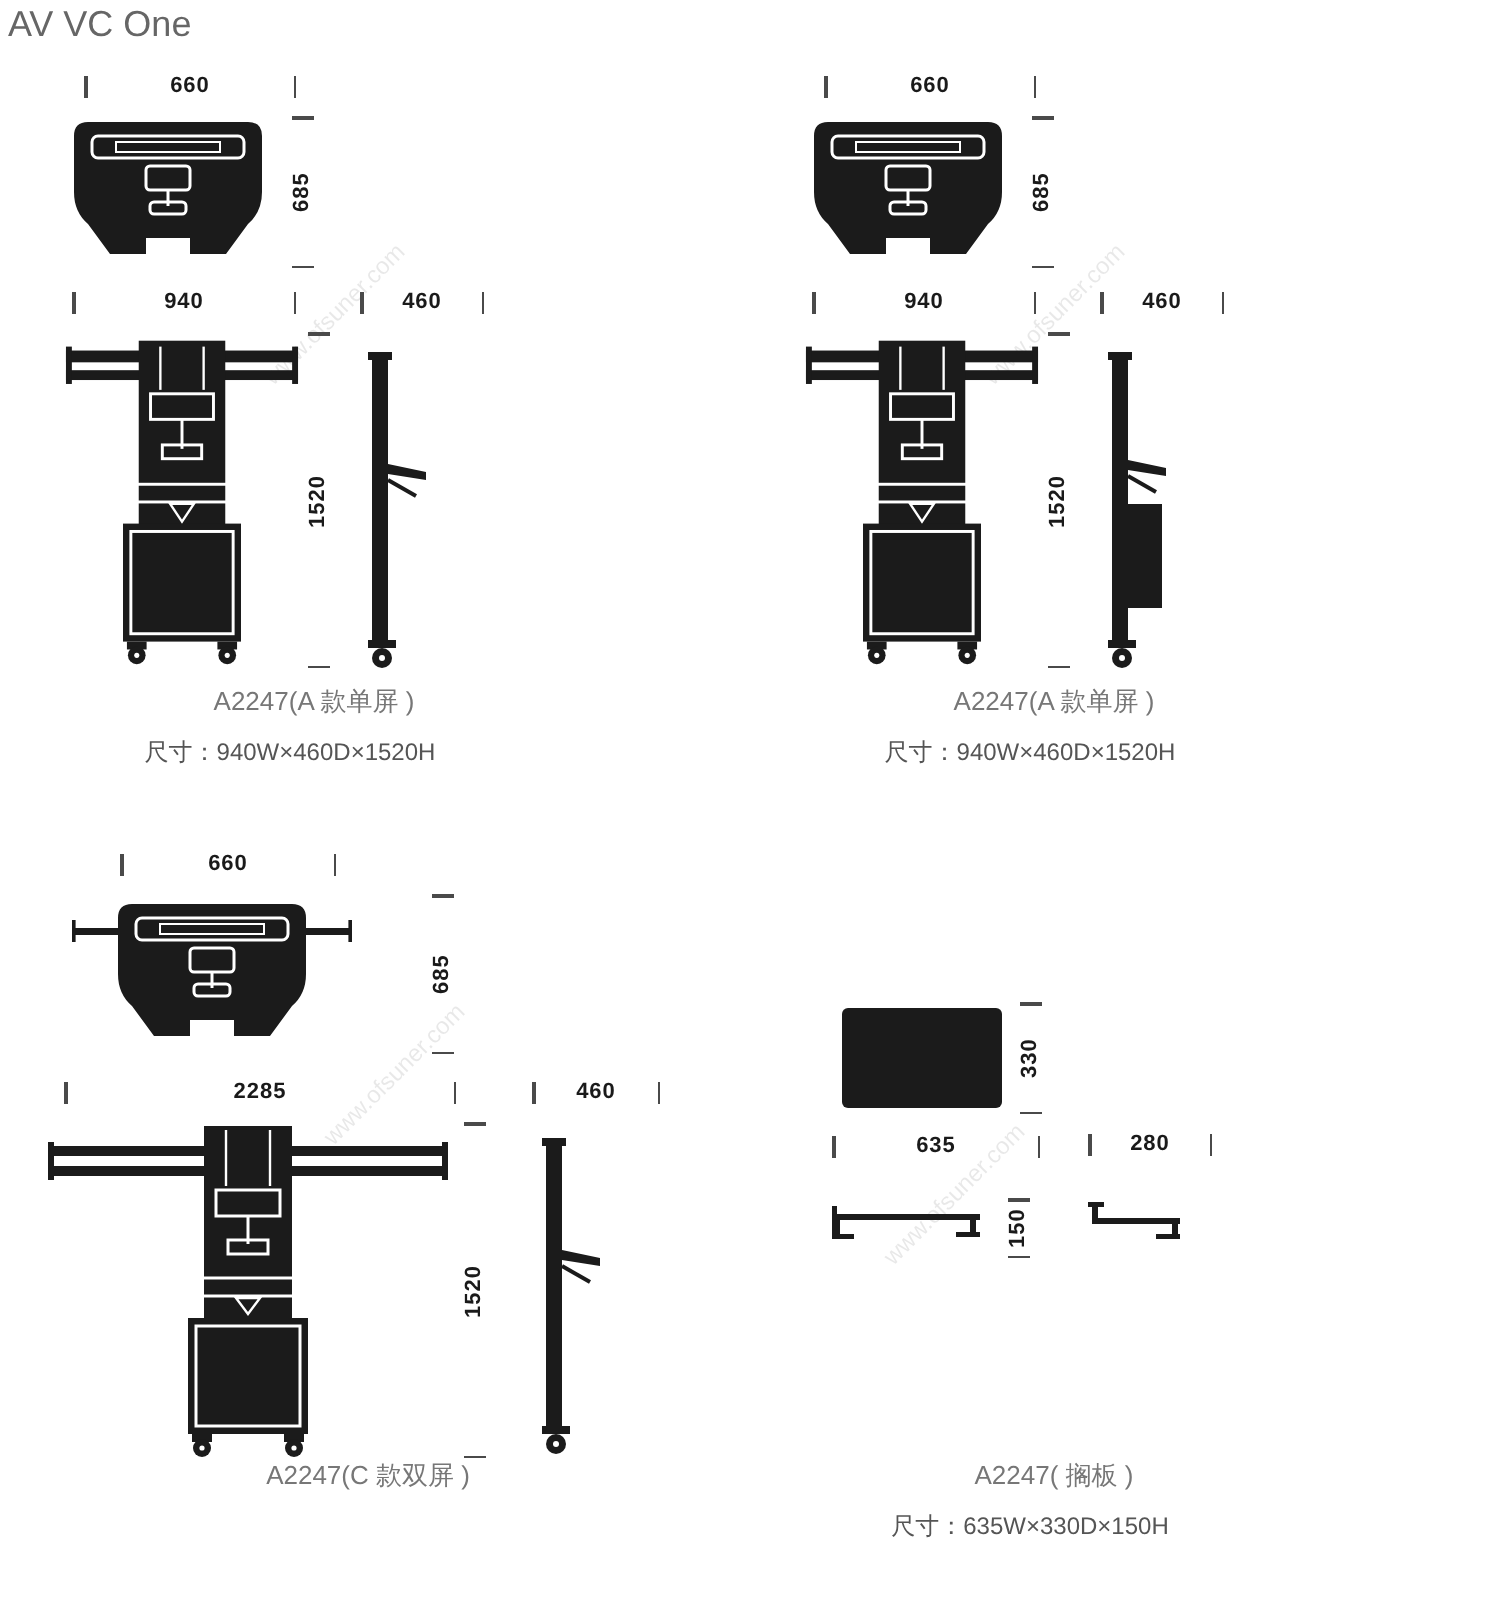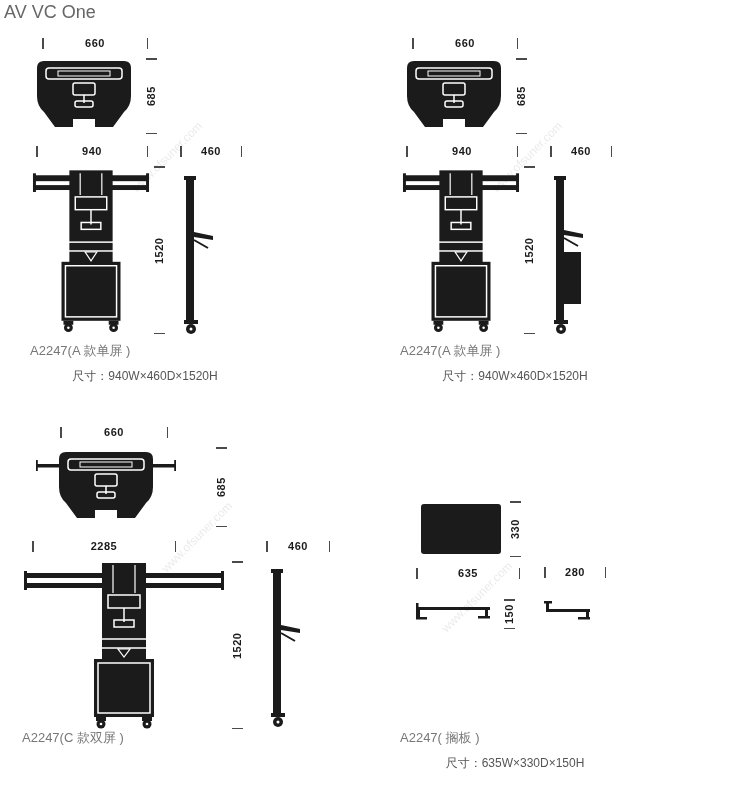--- a/index.html
+++ b/index.html
@@ -11,21 +11,21 @@
   .dim-h { position:absolute; display:flex; align-items:center; height:14px; }
   .dim-h .tick { width:1.5px; height:11px; background:#4a4a4a; }
   .dim-h .lbl { flex:1; text-align:center; font-size:11px; font-weight:bold; color:#1a1a1a; letter-spacing:.5px; }
   .dim-v { position:absolute; display:flex; flex-direction:column; align-items:center; width:14px; }
   .dim-v .tick { height:1.5px; width:11px; background:#4a4a4a; flex:0 0 auto; }
   .dim-v .lbl { flex:1 1 auto; display:flex; align-items:center; justify-content:center;
                 font-size:11px; font-weight:bold; color:#1a1a1a; letter-spacing:.5px;
                 writing-mode:vertical-rl; transform:rotate(180deg); }
   .drawing { position:absolute; }
   .drawing svg { display:block; width:100%; height:100%; }
-  .caption { position:absolute; left:0; width:100%; text-align:left; font-size:13px; color:#777; }
+  .caption { position:absolute; left:12px; width:100%; text-align:center; font-size:13px; color:#777; }
   .size-label { position:absolute; left:0; width:100%; text-align:center; font-size:12px; color:#555; }
   .watermark { position:absolute; color:rgba(0,0,0,0.09); font-size:12px;
                transform:rotate(-45deg); white-space:nowrap; pointer-events:none; }
 </style>
 </head>
 <body>
 
 <div class="page">
 
   <div class="title">AV VC One</div>
@@ -235,21 +235,21 @@
         </g>
       </svg>
     </div>
 
     <div class="dim-v" style="left:192px; top:34px; height:80px;">
       <span class="tick"></span>
       <span class="lbl">685</span>
       <span class="tick"></span>
     </div>
 
-    <div class="dim-h" style="left:10px; top:126px; width:144px;">
+    <div class="dim-h" style="left:10px; top:126px; width:196px;">
       <span class="tick"></span>
       <span class="lbl">2285</span>
       <span class="tick"></span>
     </div>
 
     <div class="dim-h" style="left:244px; top:126px; width:64px;">
       <span class="tick"></span>
       <span class="lbl">460</span>
       <span class="tick"></span>
     </div>

